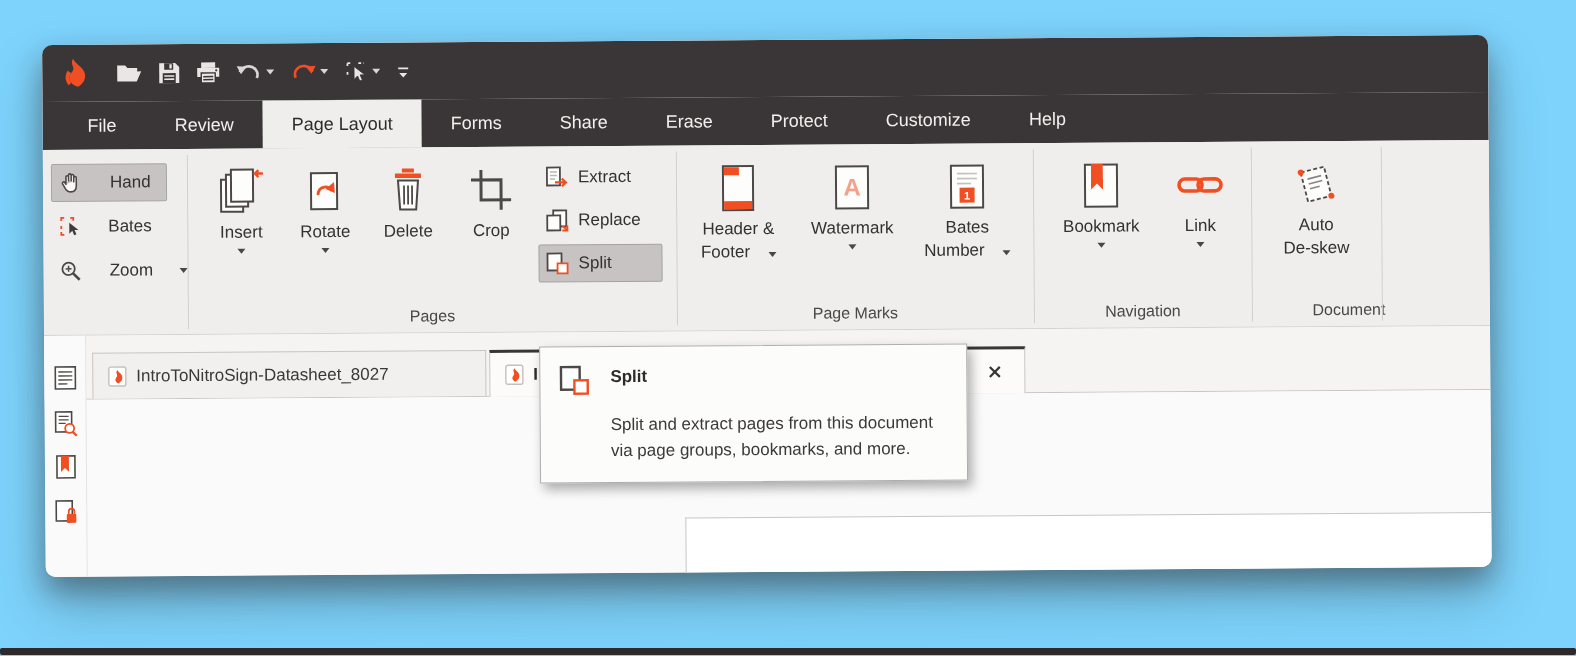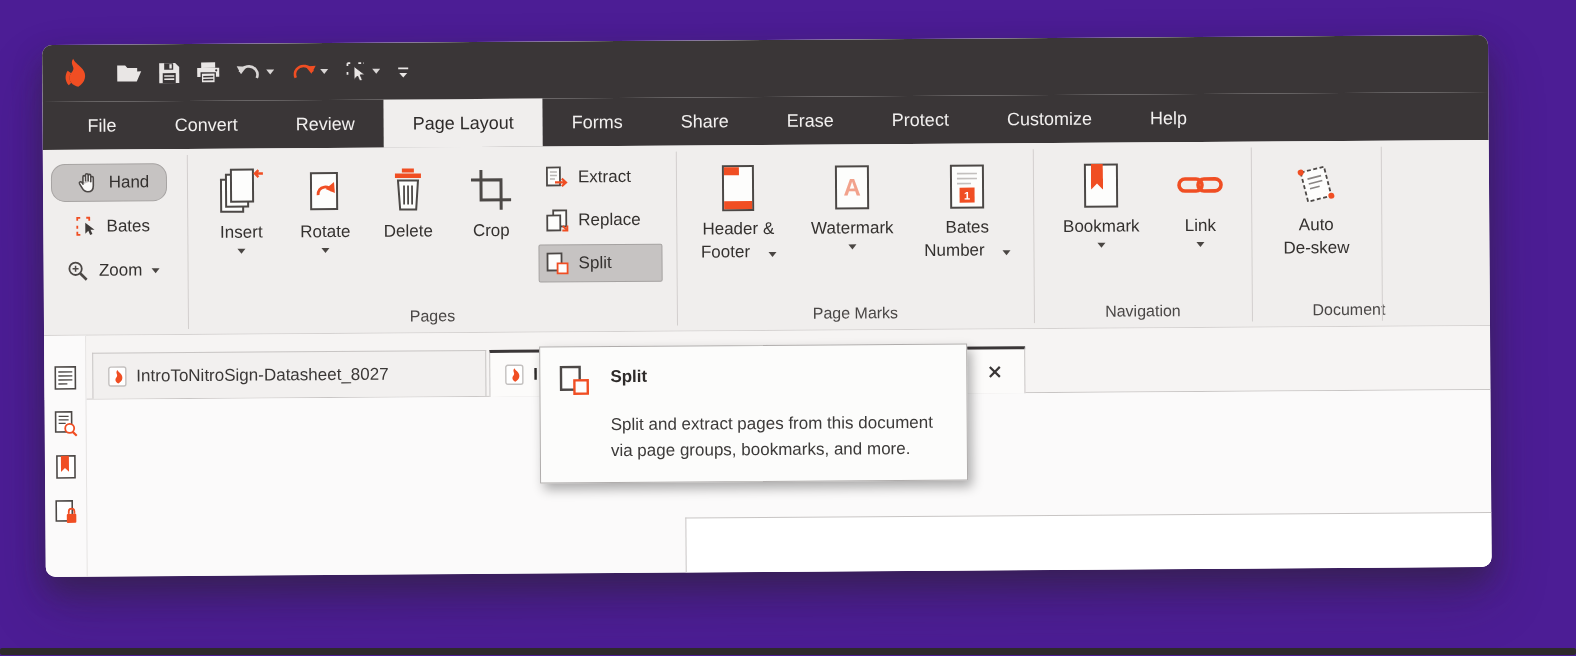--- a/index.html
+++ b/index.html
@@ -1,18 +1,18 @@
 <!DOCTYPE html>
 <html><head>
 <meta charset="utf-8">
 <style>
   * { margin:0; padding:0; box-sizing:border-box; }
   html,body { width:1576px; height:656px; background:#ffffff; overflow:hidden;
               font-family:"Liberation Sans", sans-serif; cursor:default; }
-  .stage { position:relative; width:1576px; height:656px; background:#4c1d95; }
+  .stage { position:relative; width:1576px; height:656px; background:#7dd3fc; }
 
   
   .window { position:absolute; left:42px; top:40px; width:1446px; height:532px;
             border-radius:10px; overflow:hidden; background:#fbfafa;
             transform:rotate(-0.4deg); transform-origin:50% 0;
             box-shadow:0 14px 28px rgba(40,35,35,.40), 0 30px 55px rgba(40,35,35,.25); }
 
   
   .titlebar { position:absolute; left:0; top:0; right:0; height:57px; background:#3a3637;
               display:flex; align-items:center; }
@@ -30,22 +30,22 @@
   .mtab { display:flex; align-items:center; padding:0 29px; color:#f2f0ef; font-size:18px; }
   .mtab.active { background:#f0eeed; color:#2e2b2a; }
 
   
   .ribbon { position:absolute; left:0; top:105px; right:0; height:186px; background:#f0eeed;
             border-bottom:1px solid #d5d2d1; }
   .vsep { position:absolute; top:6px; height:174px; width:1px; background:#d2cfce; }
   .grouplabel { position:absolute; bottom:7px; text-align:center; font-size:16px; color:#4a4746; }
 
   .toolrow { position:absolute; left:8px; width:116px; height:38px; display:flex; align-items:center;
-             gap:9px; padding-left:7px; border:1px solid transparent; border-radius:14px;
-             color:#4c4846; font-size:17px;justify-content:center; }
+             gap:27px; padding-left:7px; border:1px solid transparent; border-radius:2px;
+             color:#4c4846; font-size:17px; }
   .toolrow.hl { background:#c6c3c2; border-color:#a7a4a3; }
   .toolrow .tlabel { color:#34312f; }
 
   .bigbtn { position:absolute; top:8px; height:160px; display:flex; flex-direction:column;
             align-items:center; border-radius:2px; }
   .bigicon { height:58px; margin-top:6px; display:flex; align-items:center; justify-content:center; }
   .blabel { font-size:17px; color:#34312f; line-height:23px; white-space:nowrap; }
   .lblrow { display:flex; align-items:center; gap:18px; }
   .bigbtn .dd { margin-top:5px; }
 
@@ -175,21 +175,20 @@
               <rect x="2" y="3" width="10" height="1.8" fill="currentColor"></rect>
               <path d="M3 8.5 h8 l-4 4.5 Z" fill="currentColor"></path>
             </svg>
           </span>
         </span>
       </div>
     </div>
 
     <div class="menubar">
       <div class="mtab">File</div>
-      <div class="mtab">Convert</div>
       <div class="mtab">Review</div>
       <div class="mtab active">Page Layout</div>
       <div class="mtab">Forms</div>
       <div class="mtab">Share</div>
       <div class="mtab">Erase</div>
       <div class="mtab">Protect</div>
       <div class="mtab">Customize</div>
       <div class="mtab">Help</div>
     </div>
 

